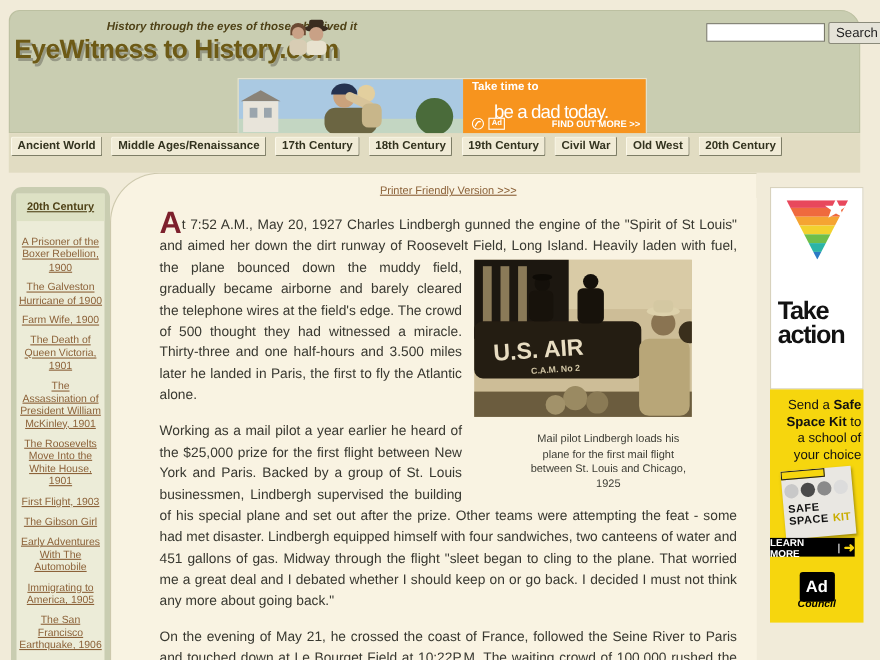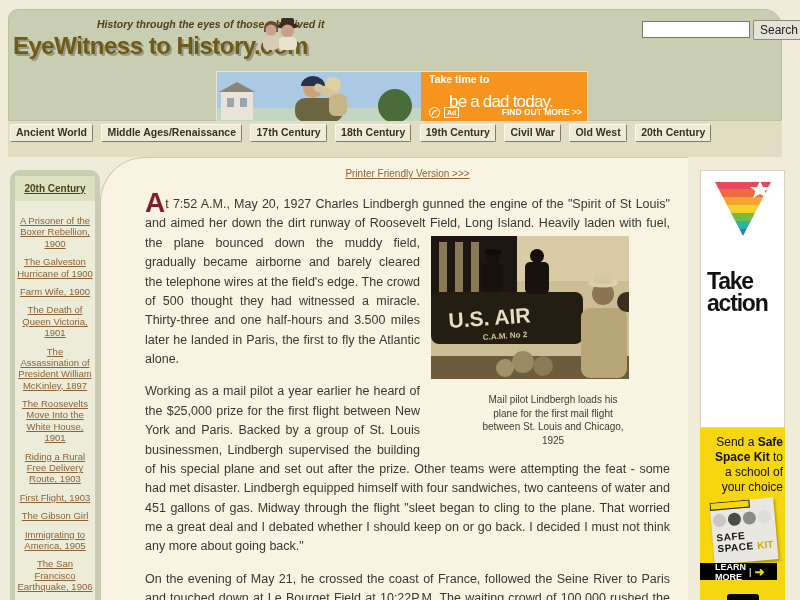--- a/index.html
+++ b/index.html
@@ -50,35 +50,35 @@
   .article h1{font-size:21px;color:#9c1b30;text-align:center;margin:6px 0 8px;font-weight:bold;}
   .printer-link{display:block;text-align:center;font-size:10px;color:#8c6239;text-decoration:underline;margin:0 0 14px;cursor:pointer;}
   .article p{font-size:12.5px;color:#383830;line-height:1.55;text-align:justify;margin:0 0 13px;}
   .dropcap{font-size:28px;font-weight:bold;color:#7d202c;line-height:20px;vertical-align:-4px;}
   .photo-float{display:block;float:right;width:200px;margin:2px 40px 6px 10px;text-align:center;}
   .photo-caption{display:block;font-size:10px;color:#3c3c34;margin-top:8px;line-height:1.35;margin-left:46px;}
   .clear-p{clear:both;}
 
   
   .side-ad{position:absolute;left:700px;top:170px;width:85px;height:430px;cursor:pointer;}
-  .ad-white{background:#fff;height:258px;border:1px solid #d8d2bd;box-sizing:border-box;text-align:center;}
+  .ad-white{background:#fff;height:184px;border:1px solid #d8d2bd;box-sizing:border-box;text-align:center;}
   .tri-wrap{margin-top:10px;}
   .take-action{text-align:left;font-size:23px;font-weight:bold;color:#121212;line-height:0.95;
     letter-spacing:-1.2px;padding:26px 0 0 6px;}
   .ad-yellow{background:#f6d60e;height:212px;position:relative;}
   .ad-yellow-text{font-size:12px;color:#111;padding:7px 2px 0 7px;line-height:1.25;text-align:right;}
   .kit-card{position:absolute;left:12px;top:72px;width:64px;height:62px;background:#e9e7e2;
     transform:rotate(-5deg);box-shadow:1px 2px 3px rgba(0,0,0,0.35);overflow:hidden;}
   .kit-band{position:absolute;left:0;top:0;width:40px;height:8px;background:#f6d60e;border:1px solid #222;box-sizing:border-box;}
   .kit-head{position:absolute;border-radius:50%;width:13px;height:13px;top:12px;}
   .kit-word1{position:absolute;left:4px;top:30px;font-size:10px;font-weight:bold;color:#111;letter-spacing:0.5px;}
   .kit-word2{position:absolute;left:4px;top:41px;font-size:10px;font-weight:bold;color:#111;letter-spacing:0.5px;}
   .kit-word3{position:absolute;left:44px;top:41px;font-size:10px;font-weight:bold;color:#c9ad00;}
   .learn-more{position:absolute;left:0;top:135px;width:77px;height:17px;background:#000;color:#fff;
-    display:flex;align-items:center;font-size:9px;font-weight:bold;padding:0 15px;box-sizing:border-box;}
+    display:flex;align-items:center;font-size:9px;font-weight:bold;padding:0 0;box-sizing:border-box;}
   .learn-more .sep{margin:0 3px;opacity:0.8;}
   .learn-more .arrow{color:#f6d60e;font-size:12px;margin-left:auto;}
   .adc{position:absolute;left:0;top:166px;width:85px;text-align:center;}
   .adc-box{width:32px;height:27px;background:#000;border-radius:3px;color:#fff;font-weight:bold;font-size:15px;
     display:flex;align-items:center;justify-content:center;margin:0 auto;}
   .adc-script{font-size:9.5px;font-weight:bold;color:#000;margin-top:-3px;font-style:italic;}
 </style>
 </head>
 <body>
 
@@ -144,25 +144,25 @@
   </div>
 
   <div class="sidebar-col">
     <div class="sidebar-panel">
       <div class="sidebar-head">20th Century</div>
       <div class="sidebar-links">
         <span class="sidebar-link">A Prisoner of the Boxer Rebellion, 1900</span>
         <span class="sidebar-link">The Galveston Hurricane of 1900</span>
         <span class="sidebar-link">Farm Wife, 1900</span>
         <span class="sidebar-link">The Death of Queen Victoria, 1901</span>
-        <span class="sidebar-link">The Assassination of President William McKinley, 1897</span>
+        <span class="sidebar-link">The Assassination of President William McKinley, 1901</span>
         <span class="sidebar-link">The Roosevelts Move Into the White House, 1901</span>
-        <span class="sidebar-link">Riding a Rural Free Delivery Route, 1903</span>
         <span class="sidebar-link">First Flight, 1903</span>
         <span class="sidebar-link">The Gibson Girl</span>
+        <span class="sidebar-link">Early Adventures With The Automobile</span>
         <span class="sidebar-link">Immigrating to America, 1905</span>
         <span class="sidebar-link">The San Francisco Earthquake, 1906</span>
 
       </div>
     </div>
   </div>
 
   <div class="content-panel">
     <div class="article">
       <span class="printer-link">Printer Friendly Version &gt;&gt;&gt;</span>

